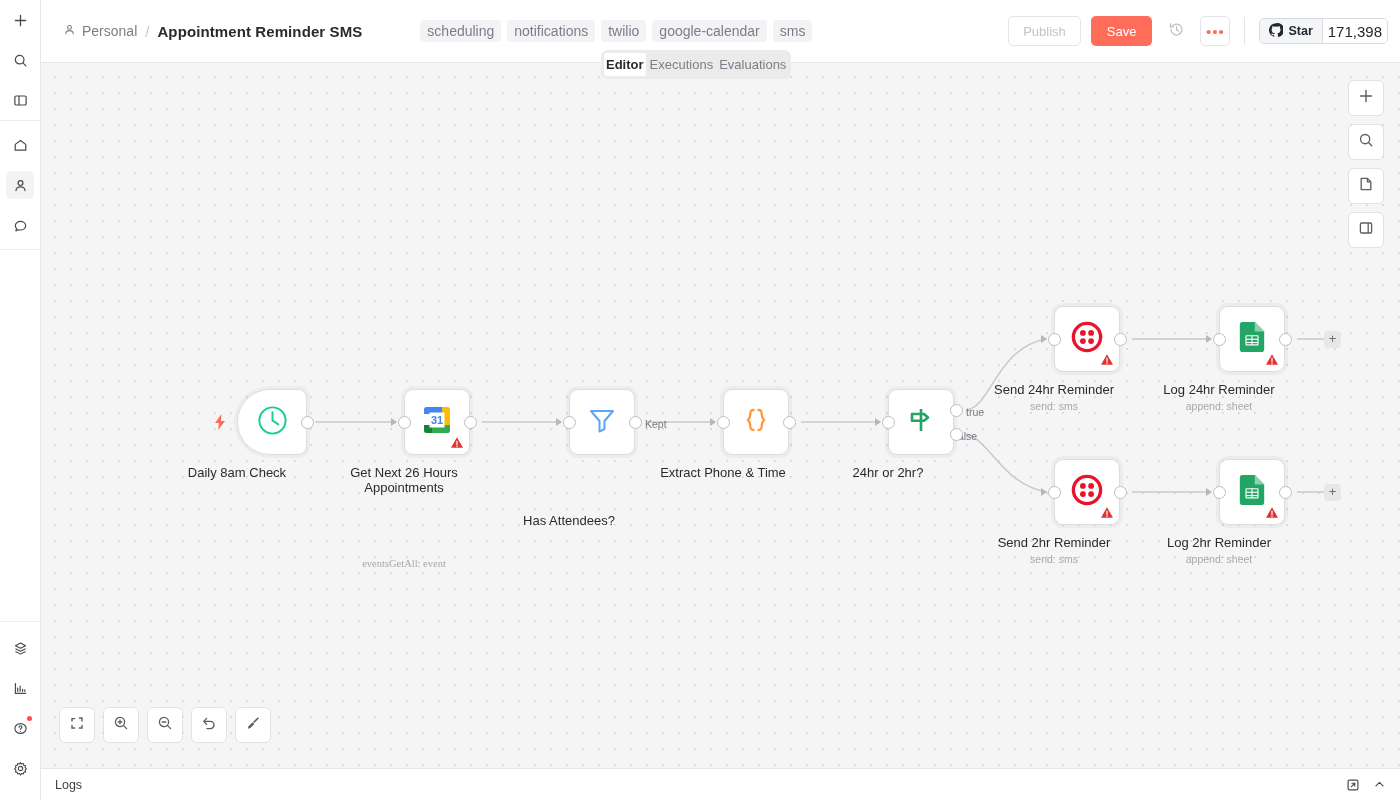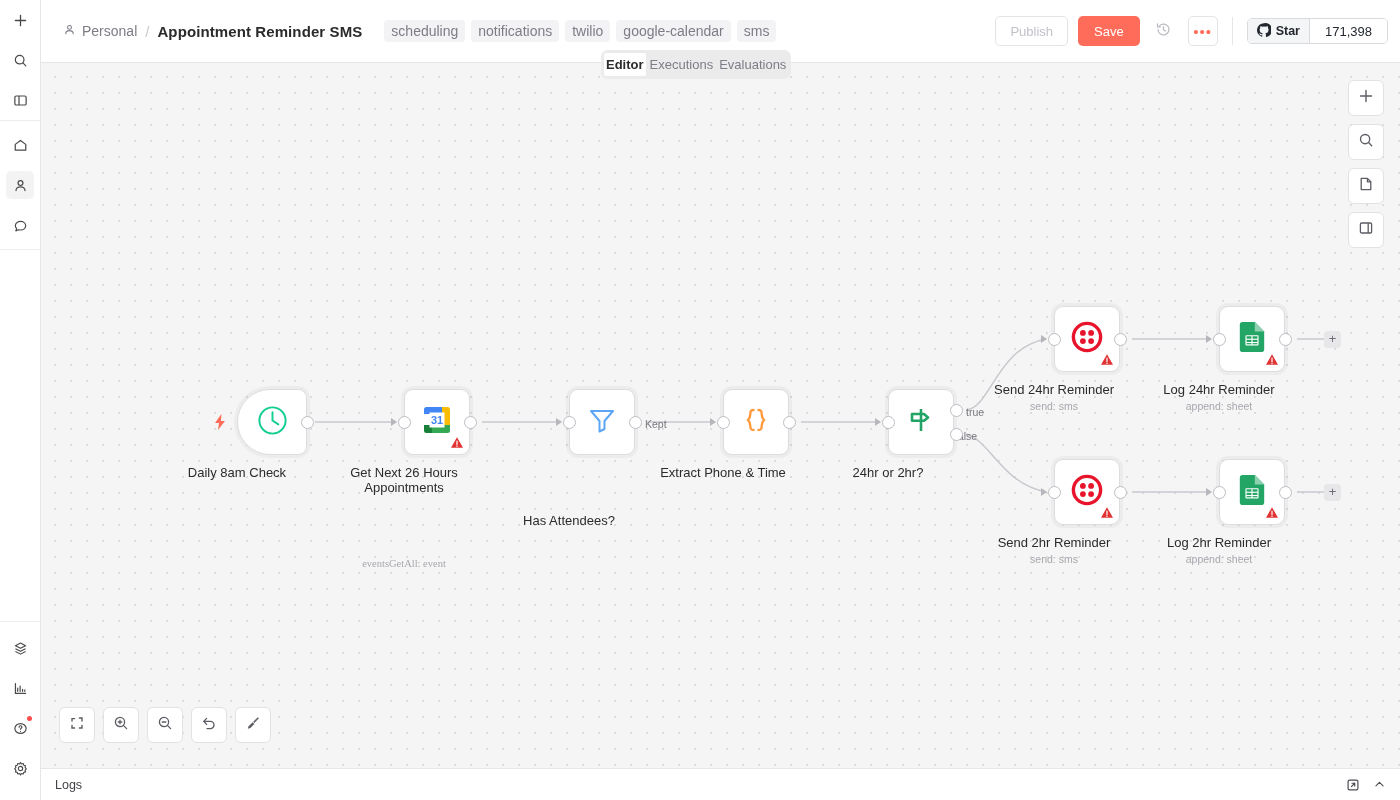--- a/index.html
+++ b/index.html
@@ -34,20 +34,21 @@
     position: absolute; top: 2px; right: 2px;
     width: 5px; height: 5px; border-radius: 50%; background: #ff4d4d;
   }
 
   
   .header {
     position: absolute; left: 41px; top: 0; width: 1359px; height: 63px;
     background: #ffffff; border-bottom: 1px solid #e6e6e6;
     display: flex; align-items: center; padding: 0 12px 0 22px;
     z-index: 35;
+    gap: 36px;
   }
   .crumb-wrap { display: flex; align-items: center; gap: 8px; flex: 0 0 auto; }
   .crumb-project { display: flex; align-items: center; gap: 6px; color: #7d7d87; font-size: 14px; }
   .crumb-sep { color: #c9c9cf; font-size: 15px; }
   .wf-title { color: #2b2b2b; font-size: 15px; font-weight: bold; letter-spacing: .1px; }
   .tags { display: flex; align-items: center; gap: 6px; margin-left: 22px; }
   .tag {
     background: #f3f3f5; color: #7d7d87; font-size: 14px;
     padding: 3px 7px; border-radius: 4px; white-space: nowrap; cursor: pointer;
   }
@@ -74,22 +75,22 @@
   .hdr-divider { width: 1px; height: 28px; background: #e6e6e6; margin: 0 4px; }
   .gh-star {
     display: flex; align-items: stretch; height: 26px;
     border: 1px solid #d8dade; border-radius: 5px; overflow: hidden; cursor: pointer;
   }
   .gh-left {
     display: flex; align-items: center; gap: 5px; padding: 0 9px;
     background: #f4f5f7; color: #24292f; font-size: 12.5px; font-weight: bold;
   }
   .gh-count {
-    display: flex; align-items: center; padding: 0 15px;
-    background: #fff; color: #24292f; font-size: 13px; border-left: 1px solid #d8dade;
+    display: flex; align-items: center; padding: 0 5px;
+    background: #fff; color: #24292f; font-size: 15px; border-left: 1px solid #d8dade;
   }
 
   
   .tabs {
     position: absolute; left: 601px; top: 50px; z-index: 36;
     display: flex; align-items: center; gap: 2px;
     background: #ebebec; border-radius: 7px; padding: 3px;
   }
   .tab {
     padding: 4px 2px; font-size: 13px; color: #7d7d87;

